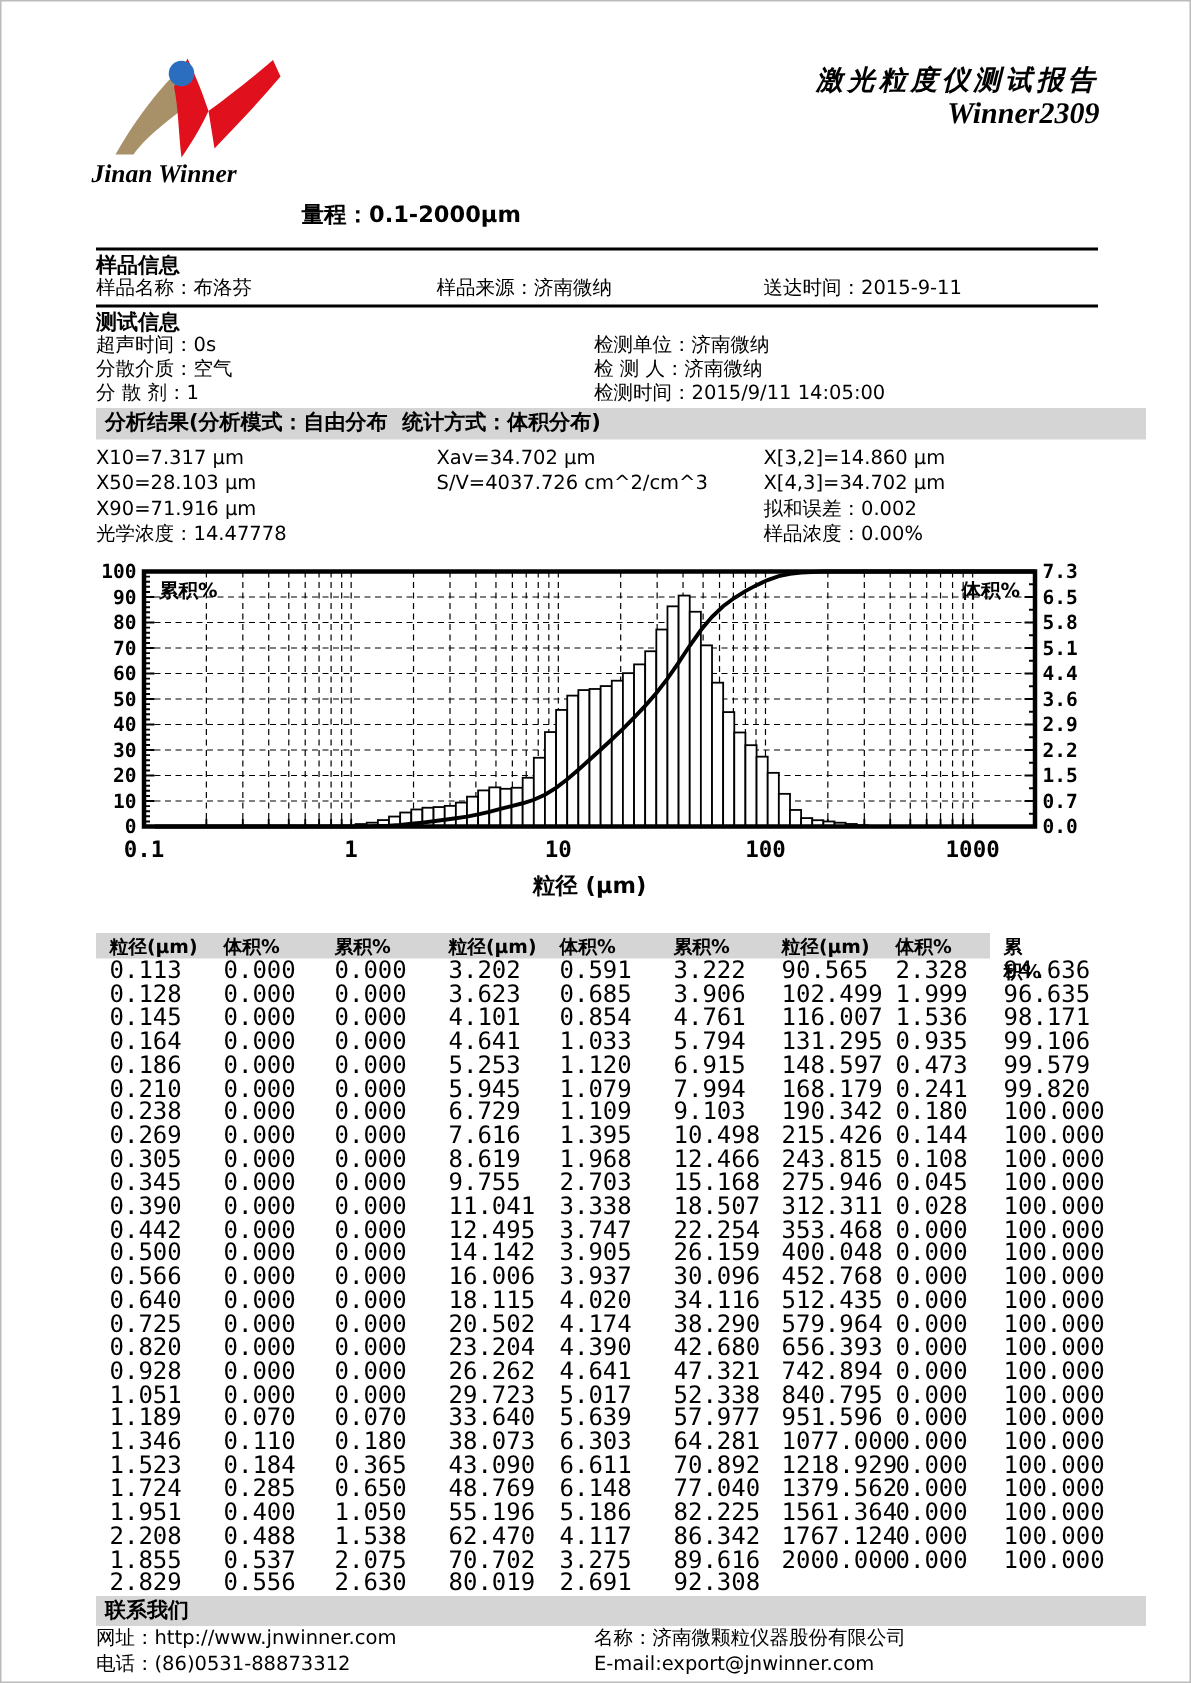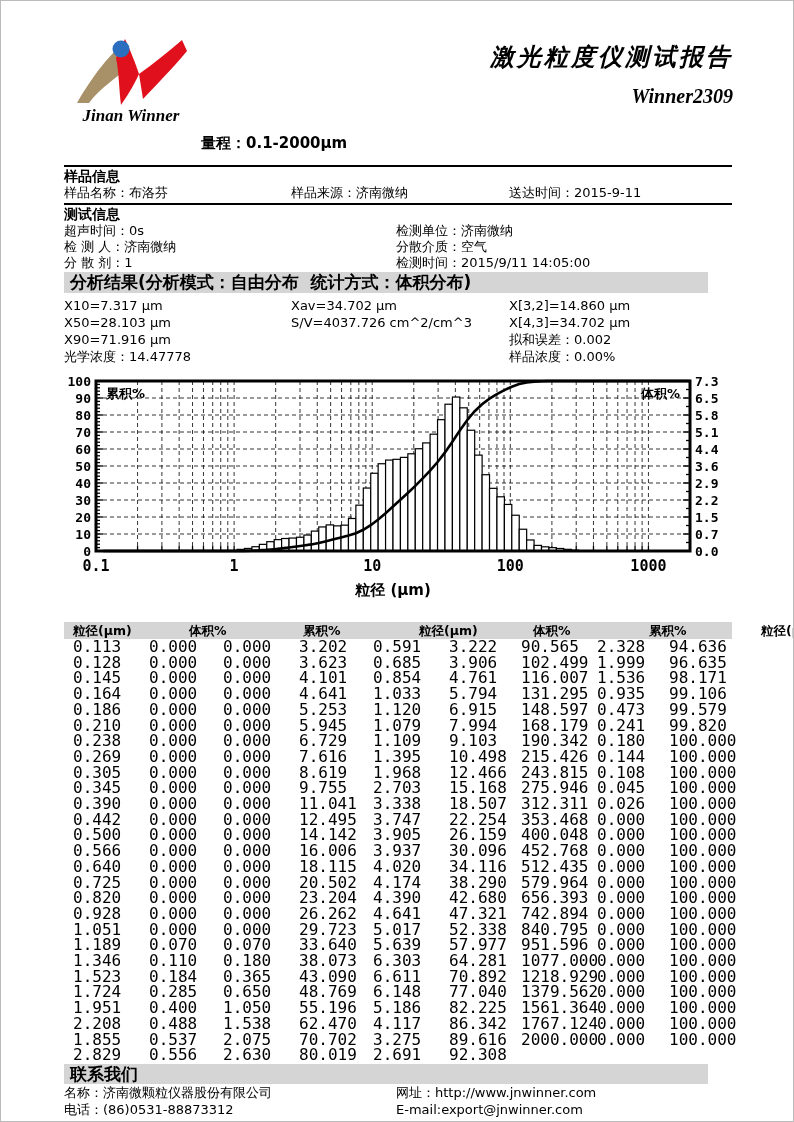--- a/index.html
+++ b/index.html
@@ -1,50 +1,50 @@
 <!DOCTYPE html>
 <html><head>
 <meta charset="utf-8">
 <style>
   html,body{margin:0;padding:0;background:#eee;}
   .page{position:relative;width:794px;height:1122px;background:#fff;margin:0 auto;
         font-family:"DejaVu Sans",sans-serif;color:#000;overflow:hidden;border:1px solid #bbb;box-sizing:border-box;}
   .abs{position:absolute;}
   
-  .logo-text{left:60px;top:105px;width:140px;text-align:center;font-family:"Liberation Serif",serif;
+  .logo-text{left:60px;top:105px;width:140px;font-family:"Liberation Serif",serif;
              font-style:italic;font-weight:bold;font-size:17px;}
   .doc-title{right:60px;top:40px;text-align:right;font-family:"Liberation Serif",serif;}
-  .doc-title .t1{font-size:24px;font-weight:bold;font-style:italic;letter-spacing:3px;}
-  .doc-title .t2{font-size:20px;font-weight:bold;font-style:italic;margin-top:12px;}
+  .doc-title .t1{font-size:18px;font-weight:bold;font-style:italic;letter-spacing:3px;}
+  .doc-title .t2{font-size:20px;font-weight:bold;font-style:italic;margin-top:0;}
   .range-row{top:133px;left:0;width:794px;font-weight:bold;font-size:15px;white-space:pre;text-align:right;}
   .range-row .r1{position:absolute;left:200px;top:0;}
   .range-row .r2{position:absolute;left:388px;top:0;}
   
   .hr2{left:63px;width:668px;border-top:2.5px solid #000;}
   .sec-title{left:63px;font-weight:bold;font-size:14px;}
-  .banner{left:63px;width:644px;height:21px;background:#d5d5d5;font-weight:bold;font-size:17px;
+  .banner{left:63px;width:700px;height:21px;background:#d5d5d5;font-weight:bold;font-size:14px;
           line-height:21px;padding-left:6px;box-sizing:border-box;white-space:pre;}
   .info-grid{left:63px;width:668px;font-size:13px;display:grid;}
   .g3{grid-template-columns:227px 218px 1fr;}
   .g2c{grid-template-columns:332px 1fr;}
   .rowline{line-height:16.5px;white-space:pre;}
   
   #chart{position:absolute;left:57px;top:372px;}
   #chart .grid{stroke:#000;stroke-width:0.8;stroke-dasharray:4 3;}
   #chart .tick{stroke:#000;stroke-width:1.3;}
   #chart .bar{fill:#fff;stroke:#000;stroke-width:1.2;}
   #chart .curve{fill:none;stroke:#000;stroke-width:2.6;}
   #chart .frame{fill:none;stroke:#000;stroke-width:3;}
   #chart .num{font:bold 13px "DejaVu Sans Mono",monospace;}
   #chart .num-x{font:bold 15px "DejaVu Sans Mono",monospace;}
   #chart .inlab{font:bold 13px "DejaVu Sans",sans-serif;}
   #chart .xtitle{font:bold 15px "DejaVu Sans",sans-serif;}
   
   .tgrid{display:grid;grid-template-columns:76px 74px 76px 74px 76px 72px 76px 72px 1fr;padding-left:9px;box-sizing:border-box;}
-  #thead{left:63px;top:621px;width:668px;height:17px;background:#d5d5d5;font-weight:bold;font-size:12.5px;line-height:17px;gap:40px;}
+  #thead{left:63px;top:621px;width:596px;height:17px;background:#d5d5d5;font-weight:bold;font-size:12.5px;line-height:17px;}
   #tbody{left:63px;top:638px;width:668px;font-family:"DejaVu Sans Mono",monospace;font-size:16px;}
   #tbody .trow{line-height:15.7px;}
   
   .contact-banner{top:1063px;height:20px;line-height:20px;}
 </style>
 </head>
 <body>
 
 <div class="page">
 
@@ -73,22 +73,22 @@
     <span class="rowline">送达时间：2015-9-11</span>
   </div>
 
   <div class="abs hr2" style="top:202px"></div>
   <div class="abs sec-title" style="top:205px">测试信息</div>
   <div class="abs info-grid g2c" style="top:222px">
     <span class="rowline">超声时间：0s</span>
     <span class="rowline">检测单位：济南微纳</span>
   </div>
   <div class="abs info-grid g2c" style="top:238px">
+    <span class="rowline">分散介质：空气</span>
     <span class="rowline">检 测 人：济南微纳</span>
-    <span class="rowline">分散介质：空气</span>
   </div>
   <div class="abs info-grid g2c" style="top:254px">
     <span class="rowline">分 散 剂：1</span>
     <span class="rowline">检测时间：2015/9/11 14:05:00</span>
   </div>
 
   <div class="abs banner" style="top:271px">分析结果(分析模式：自由分布  统计方式：体积分布)</div>
   <div class="abs info-grid g3" style="top:297px">
     <span class="rowline">X10=7.317 μm</span>
     <span class="rowline">Xav=34.702 μm</span>
@@ -463,21 +463,21 @@
         <div>100.000</div>
       </div>
       <div class="trow tgrid">
         <div>0.390</div>
         <div>0.000</div>
         <div>0.000</div>
         <div>11.041</div>
         <div>3.338</div>
         <div>18.507</div>
         <div>312.311</div>
-        <div>0.026</div>
+        <div>0.028</div>
         <div>100.000</div>
       </div>
       <div class="trow tgrid">
         <div>0.442</div>
         <div>0.000</div>
         <div>0.000</div>
         <div>12.495</div>
         <div>3.747</div>
         <div>22.254</div>
         <div>353.468</div>
@@ -646,21 +646,21 @@
         <div>2.691</div>
         <div>92.308</div>
         <div></div>
         <div></div>
         <div></div>
       </div>
     </div>
 
   <div class="abs banner contact-banner">联系我们</div>
   <div class="abs info-grid g2c" style="top:1084px">
+    <span class="rowline">网址：http://www.jnwinner.com</span>
     <span class="rowline">名称：济南微颗粒仪器股份有限公司</span>
-    <span class="rowline">网址：http://www.jnwinner.com</span>
   </div>
   <div class="abs info-grid g2c" style="top:1101px">
     <span class="rowline">电话：(86)0531-88873312</span>
     <span class="rowline">E-mail:export@jnwinner.com</span>
   </div>
 
 </div>
 
 </body></html>

